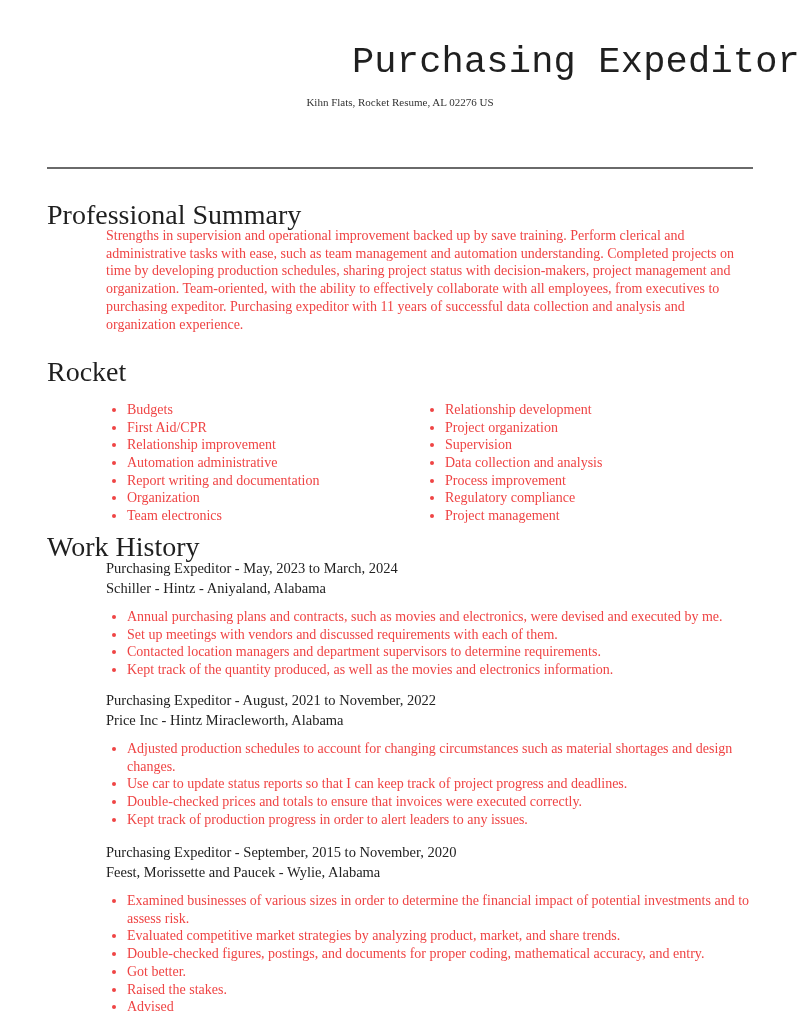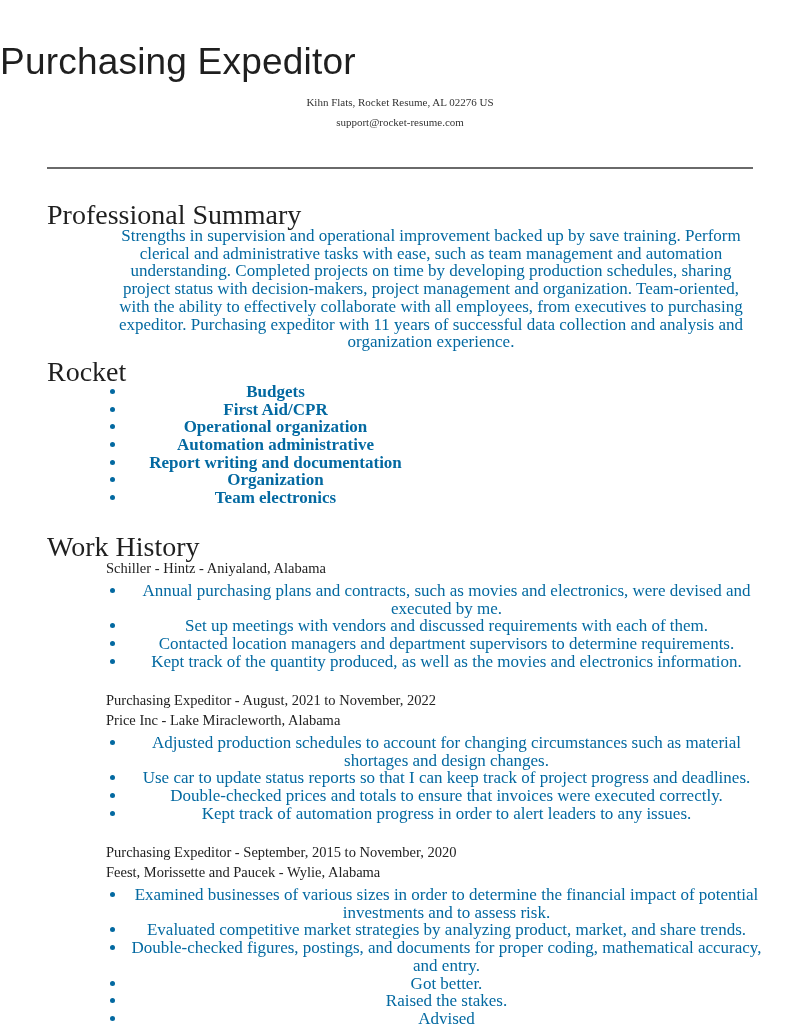--- a/index.html
+++ b/index.html
@@ -3,97 +3,106 @@
 <meta charset="utf-8">
 <style>
   html, body { margin: 0; padding: 0; background: #ffffff; }
   body {
     width: 800px; height: 1035px; overflow: hidden; position: relative;
     font-family: "DejaVu Serif", "Liberation Serif", serif;
     color: #222222;
   }
   .page { position: absolute; left: 0; top: 0; width: 800px; }
   .name {
-    position: absolute; top: 40px; left: 0; width: 800px; text-align: left;
-    font-family: Liberation Sans, sans-serif;
+    position: absolute; top: 40px; left: 0; width: 800px; text-align: right;
+    font-family: Liberation Mono, monospace;
     font-size: 37px; line-height: 44px; color: #1f1f1f; letter-spacing: 0.2px;
   }
   .contact {
     position: absolute; top: 93px; left: 0; width: 800px; text-align: center;
     font-family: "Liberation Serif", serif; font-size: 11px; line-height: 19.5px; color: #333;
   }
   .contact div { height: 19.5px; }
   .divider {
     position: absolute; top: 167px; left: 47px; width: 706px; height: 0;
     border-top: 2px solid #6a6a6a;
   }
   .section-title {
     position: absolute; left: 47px;
     font-family: "Liberation Serif", serif; font-size: 28px; line-height: 34px; color: #1f1f1f; margin-top: 12px;
   }
   .body-text {
-    font-family: "Liberation Serif", serif; font-size: 17px; line-height: 17.7px; color: #0369a1; text-align: center;
+    font-family: "Liberation Serif", serif; font-size: 14px; line-height: 17.7px; color: #ef4444;
   }
   .summary { position: absolute; left: 106px; top: 227px; width: 650px; }
-  .skills { position: absolute; left: 106px; top: 383px; width: 660px; display: flex; font-weight: bold; }
+  .skills { position: absolute; left: 106px; top: 401px; width: 660px; display: flex; }
   .skills ul { margin: 0; padding: 0 0 0 21px; list-style: disc; }
   .skills ul.col1 { width: 297px; }
   .skills li { height: 17.7px; }
   .job { position: absolute; left: 106px; width: 660px; }
   .job-title, .job-company { font-family: "Liberation Serif", serif; font-size: 14.5px; line-height: 20px; color: #222; }
-  .job ul { margin: 4px 0 0 0; padding: 0 0 0 21px; list-style: disc; }
+  .job ul { margin: 10px 0 0 0; padding: 0 0 0 21px; list-style: disc; }
   .job li { margin: 0; }
 </style>
 </head>
 <body>
 
 <div class="page">
   <div class="name">Purchasing Expeditor</div>
   <div class="contact">
     <div>Kihn Flats, Rocket Resume, AL 02276 US</div>
-    <div>support@rocket-resume.com</div>
   </div>
   <div class="divider"></div>
 
   <div class="section-title" style="top:186px">Professional Summary</div>
   <div class="summary body-text">Strengths in supervision and operational improvement backed up by save training. Perform clerical and administrative tasks with ease, such as team management and automation understanding. Completed projects on time by developing production schedules, sharing project status with decision-makers, project management and organization. Team-oriented, with the ability to effectively collaborate with all employees, from executives to purchasing expeditor. Purchasing expeditor with 11 years of successful data collection and analysis and organization experience.</div>
 
   <div class="section-title" style="top:343px">Rocket</div>
   <div class="skills body-text">
     <ul class="col1">
       <li>Budgets</li>
       <li>First Aid/CPR</li>
-      <li>Operational organization</li>
+      <li>Relationship improvement</li>
       <li>Automation administrative</li>
       <li>Report writing and documentation</li>
       <li>Organization</li>
       <li>Team electronics</li>
+    </ul>
+    <ul class="col2">
+      <li>Relationship development</li>
+      <li>Project organization</li>
+      <li>Supervision</li>
+      <li>Data collection and analysis</li>
+      <li>Process improvement</li>
+      <li>Regulatory compliance</li>
+      <li>Project management</li>
     </ul>
   </div>
 
   <div class="section-title" style="top:518px">Work History</div>
 
   <div class="job" style="top:558px">
+    <div class="job-title">Purchasing Expeditor - May, 2023 to March, 2024</div>
     <div class="job-company">Schiller - Hintz - Aniyaland, Alabama</div>
     <ul class="body-text">
       <li>Annual purchasing plans and contracts, such as movies and electronics, were devised and executed by me.</li>
       <li>Set up meetings with vendors and discussed requirements with each of them.</li>
       <li>Contacted location managers and department supervisors to determine requirements.</li>
       <li>Kept track of the quantity produced, as well as the movies and electronics information.</li>
     </ul>
   </div>
 
   <div class="job" style="top:690px">
     <div class="job-title">Purchasing Expeditor - August, 2021 to November, 2022</div>
-    <div class="job-company">Price Inc - Lake Miracleworth, Alabama</div>
+    <div class="job-company">Price Inc - Hintz Miracleworth, Alabama</div>
     <ul class="body-text">
       <li>Adjusted production schedules to account for changing circumstances such as material shortages and design changes.</li>
       <li>Use car to update status reports so that I can keep track of project progress and deadlines.</li>
       <li>Double-checked prices and totals to ensure that invoices were executed correctly.</li>
-      <li>Kept track of automation progress in order to alert leaders to any issues.</li>
+      <li>Kept track of production progress in order to alert leaders to any issues.</li>
     </ul>
   </div>
 
   <div class="job" style="top:842px">
     <div class="job-title">Purchasing Expeditor - September, 2015 to November, 2020</div>
     <div class="job-company">Feest, Morissette and Paucek - Wylie, Alabama</div>
     <ul class="body-text">
       <li>Examined businesses of various sizes in order to determine the financial impact of potential investments and to assess risk.</li>
       <li>Evaluated competitive market strategies by analyzing product, market, and share trends.</li>
       <li>Double-checked figures, postings, and documents for proper coding, mathematical accuracy, and entry.</li>

